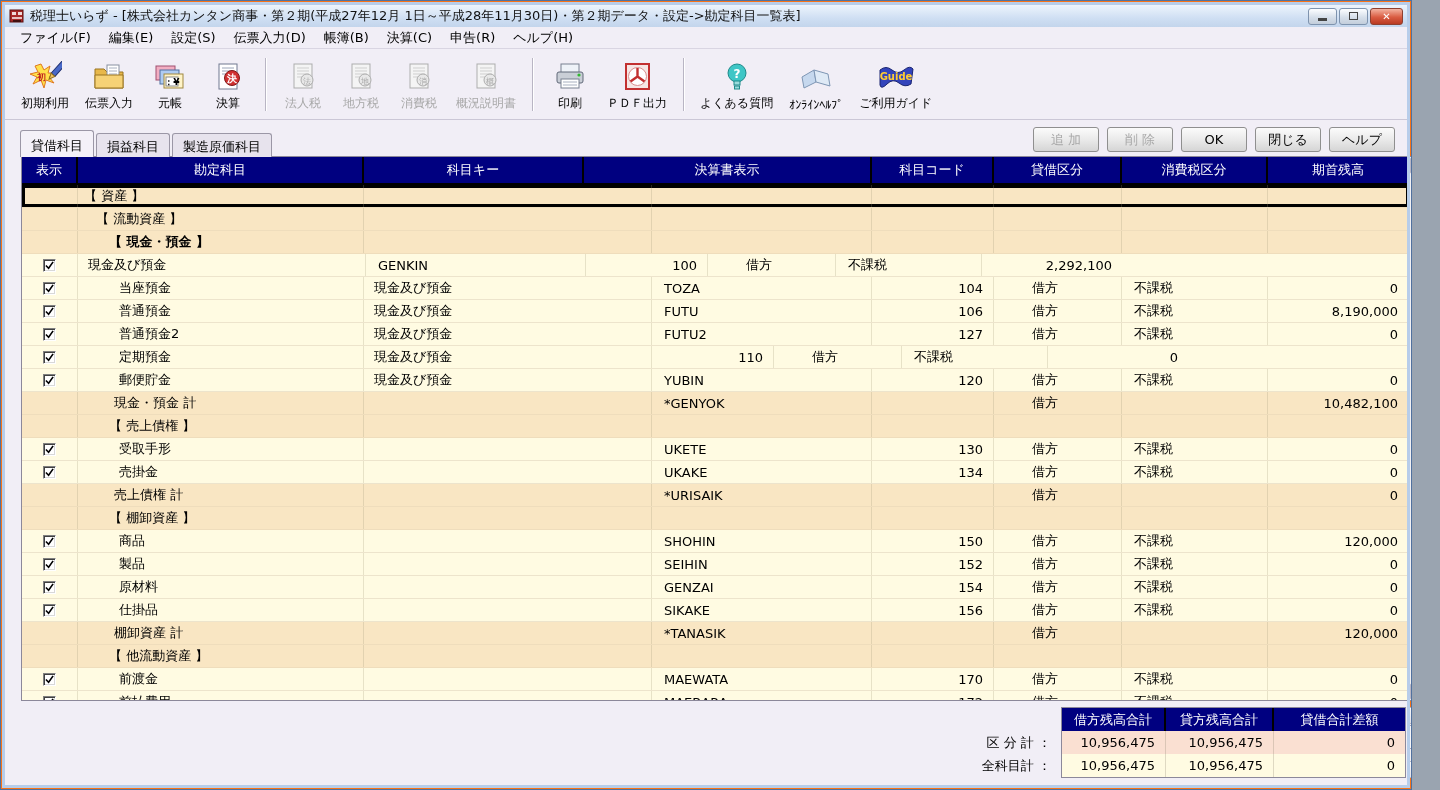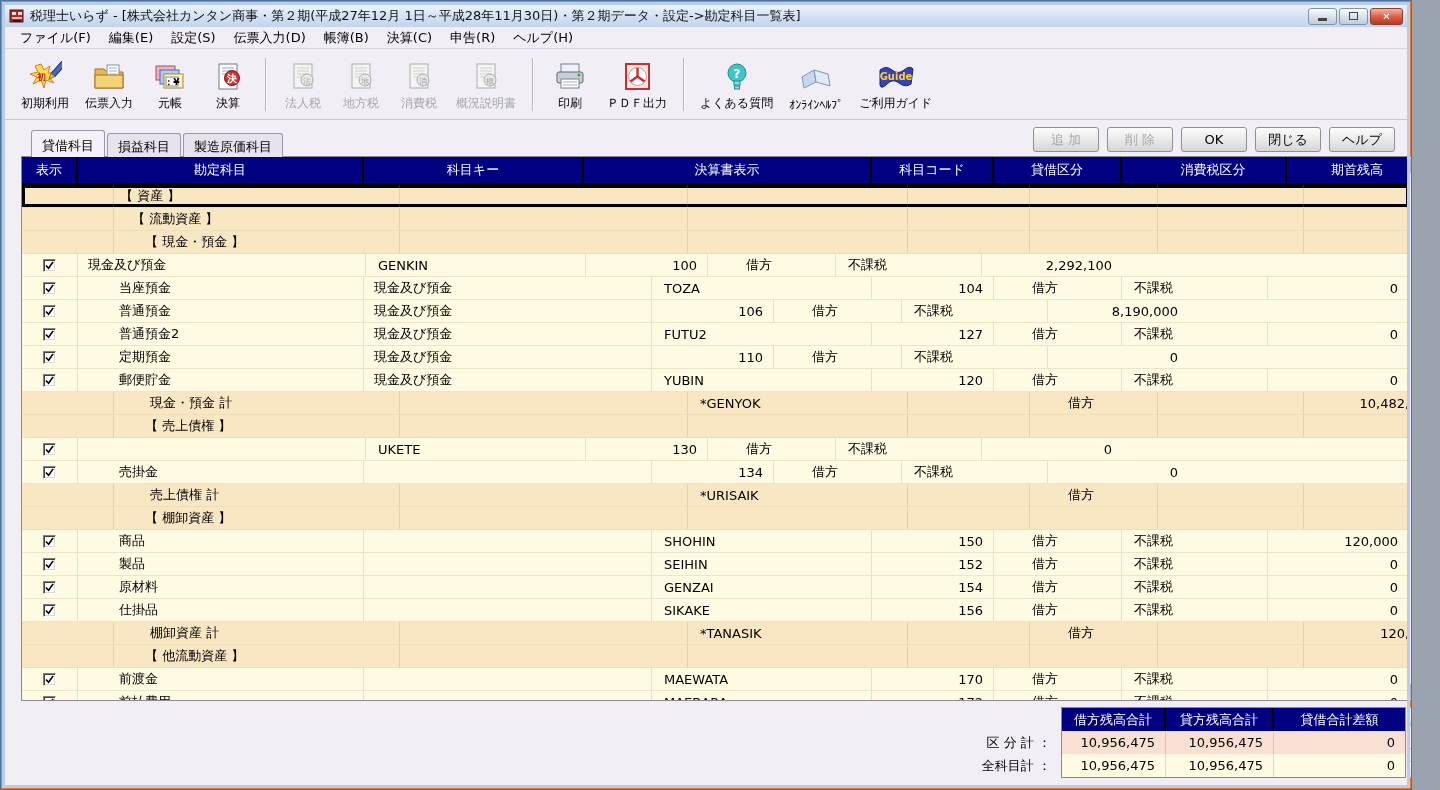--- a/index.html
+++ b/index.html
@@ -34,21 +34,21 @@
     padding:2px 7px 4px; min-width:58px; border:1px solid transparent; border-radius:3px; }
   .tb-icon { height:34px; display:flex; align-items:center; justify-content:center; }
   .tb-label { font-size:12px; color:#000; white-space:nowrap; margin-top:1px; }
   .tb-btn.disabled .tb-label { color:#A7A7A7; }
   .tb-sep { width:1px; background:#B9B5C4; margin:6px 8px; box-shadow:1px 0 0 #fff; }
 
   
   .main { position:absolute; left:4px; top:119px; right:4px; bottom:4px; background:#F1EEF6; }
 
   
-  .tabs { position:absolute; left:30px; top:127px; display:flex; align-items:flex-end; z-index:4;text-align:right; }
+  .tabs { position:absolute; left:19px; top:127px; display:flex; align-items:flex-end; z-index:4;text-align:right; }
   .tab { font-size:13px; padding:4px 10px 5px; border:1px solid #9B97A6; border-bottom:none;
     border-radius:3px 3px 0 0; background:#E7E3ED; margin-right:2px; height:24px; margin-top:2px; color:#000;}
   .tab.active { background:#F4F1F8; height:27px; position:relative; z-index:5; padding-top:6px; }
 
   
   .actions { position:absolute; top:126px; right:16px; display:flex; gap:8px; z-index:4;}
   .act-btn { width:66px; height:25px; font-size:13px; color:#000;
     border:1px solid #8F8F8F; border-radius:3px;
     background:linear-gradient(#FBFBFB,#E8E8E8 55%,#D5D5D5); display:flex; align-items:center; justify-content:center;}
   .act-btn.disabled { color:#A8A8A8; }
@@ -56,21 +56,21 @@
   
   .table-wrap { position:absolute; left:20px; top:155px; width:1406px; height:545px;
     border:1px solid #8C889A; background:var(--account-bg); display:flex; }
   .table-main { flex:1 1 auto; display:flex; flex-direction:column; overflow:hidden; }
   .thead { display:flex; height:28px; flex:0 0 auto; background:var(--navy); border-bottom:2px solid #000; }
   .th { color:#fff; font-size:13px; display:flex; align-items:center; justify-content:center;
     border-right:2px solid #000; height:100%; flex:0 0 auto; }
   .th:last-child { border-right:none; }
   .tbody { flex:1 1 auto; overflow:hidden; position:relative; }
   .tr { display:flex; height:23px; border-bottom:1px solid #EDE4CC; background:var(--account-bg); }
-  .tr.category, .tr.total { background:var(--category-bg); border-bottom-color:#EFDDBC;padding-left:36px; }
+  .tr.category, .tr.total { background:var(--category-bg); border-bottom-color:#EFDDBC; }
   .tr.selected { box-shadow:inset 0 0 0 3px var(--sel-border); }
   .td { font-size:13px; color:#000; display:flex; align-items:center; flex:0 0 auto;
     border-right:1px solid rgba(160,150,120,.25); overflow:hidden; white-space:nowrap; }
   .td:last-child { border-right:none; }
   .td.num { justify-content:flex-end; padding-right:10px; }
   .td.c-check { justify-content:center; }
   .cb { width:13px; height:13px; background:#fff; border:1px solid; border-color:#808080 #FFF #FFF #808080;
     box-shadow:inset 1px 1px 0 #404040, inset -1px -1px 0 #D8D8D8; display:flex; align-items:center; justify-content:center;}
 
   
@@ -303,21 +303,21 @@
 
   <div class="table-wrap">
     <div class="table-main">
       <div class="thead" id="thead">
           <div class="th" style="width: 56px;">表示</div>
           <div class="th" style="width: 286px;">勘定科目</div>
           <div class="th" style="width: 220px;">科目キー</div>
           <div class="th" style="width: 288px;">決算書表示</div>
           <div class="th" style="width: 122px;">科目コード</div>
           <div class="th" style="width: 128px;">貸借区分</div>
-          <div class="th" style="width: 146px; margin-left: 19px;">消費税区分</div>
+          <div class="th" style="width: 146px;">消費税区分</div>
           <div class="th" style="width: 140px;">期首残高</div>
         </div>
       <div class="tbody" id="tbody">
           <div class="tr category selected">
             <div class="td c-check" style="width: 56px;"></div>
             <div class="td" style="width: 286px; padding-left: 6px;">【 資産 】</div>
             <div class="td" style="width: 288px; padding-left: 10px;"></div>
             <div class="td" style="width: 220px; padding-left: 12px;"></div>
             <div class="td num" style="width: 122px;"></div>
             <div class="td" style="width: 128px; padding-left: 38px;"></div>
@@ -329,21 +329,21 @@
             <div class="td" style="width: 286px; padding-left: 18px;">【 流動資産 】</div>
             <div class="td" style="width: 288px; padding-left: 10px;"></div>
             <div class="td" style="width: 220px; padding-left: 12px;"></div>
             <div class="td num" style="width: 122px;"></div>
             <div class="td" style="width: 128px; padding-left: 38px;"></div>
             <div class="td" style="width: 146px; padding-left: 12px;"></div>
             <div class="td num" style="width: 140px;"></div>
           </div>
           <div class="tr category">
             <div class="td c-check" style="width: 56px;"></div>
-            <div class="td" style="width: 286px; padding-left: 31px;">【 現金・預金 】</div>
+            <div class="td" style="width: 286px; padding-left: 31px; font-weight: bold;">【 現金・預金 】</div>
             <div class="td" style="width: 288px; padding-left: 10px;"></div>
             <div class="td" style="width: 220px; padding-left: 12px;"></div>
             <div class="td num" style="width: 122px;"></div>
             <div class="td" style="width: 128px; padding-left: 38px;"></div>
             <div class="td" style="width: 146px; padding-left: 12px;"></div>
             <div class="td num" style="width: 140px;"></div>
           </div>
           <div class="tr account">
             <div class="td c-check" style="width: 56px;">
               <span class="cb">
@@ -378,20 +378,21 @@
           <div class="tr account">
             <div class="td c-check" style="width: 56px;">
               <span class="cb">
                 <svg viewBox="0 0 10 10" width="9" height="9">
                   <path d="M1 5 L4 8 L9 1" stroke="#000" stroke-width="1.8" fill="none"></path>
                 </svg>
               </span>
             </div>
             <div class="td" style="width: 286px; padding-left: 41px;">普通預金</div>
             <div class="td" style="width: 288px; padding-left: 10px;">現金及び預金</div>
+            <div class="td" style="width: 220px; padding-left: 12px;">FUTU</div>
             <div class="td num" style="width: 122px;">106</div>
             <div class="td" style="width: 128px; padding-left: 38px;">借方</div>
             <div class="td" style="width: 146px; padding-left: 12px;">不課税</div>
             <div class="td num" style="width: 140px;">8,190,000</div>
           </div>
           <div class="tr account">
             <div class="td c-check" style="width: 56px;">
               <span class="cb">
                 <svg viewBox="0 0 10 10" width="9" height="9">
                   <path d="M1 5 L4 8 L9 1" stroke="#000" stroke-width="1.8" fill="none"></path>
@@ -458,37 +459,39 @@
             <div class="td num" style="width: 140px;"></div>
           </div>
           <div class="tr account">
             <div class="td c-check" style="width: 56px;">
               <span class="cb">
                 <svg viewBox="0 0 10 10" width="9" height="9">
                   <path d="M1 5 L4 8 L9 1" stroke="#000" stroke-width="1.8" fill="none"></path>
                 </svg>
               </span>
             </div>
+            <div class="td" style="width: 286px; padding-left: 41px;">受取手形</div>
             <div class="td" style="width: 288px; padding-left: 10px;"></div>
             <div class="td" style="width: 220px; padding-left: 12px;">UKETE</div>
             <div class="td num" style="width: 122px;">130</div>
             <div class="td" style="width: 128px; padding-left: 38px;">借方</div>
             <div class="td" style="width: 146px; padding-left: 12px;">不課税</div>
             <div class="td num" style="width: 140px;">0</div>
           </div>
           <div class="tr account">
             <div class="td c-check" style="width: 56px;">
               <span class="cb">
                 <svg viewBox="0 0 10 10" width="9" height="9">
                   <path d="M1 5 L4 8 L9 1" stroke="#000" stroke-width="1.8" fill="none"></path>
                 </svg>
               </span>
             </div>
             <div class="td" style="width: 286px; padding-left: 41px;">売掛金</div>
             <div class="td" style="width: 288px; padding-left: 10px;"></div>
+            <div class="td" style="width: 220px; padding-left: 12px;">UKAKE</div>
             <div class="td num" style="width: 122px;">134</div>
             <div class="td" style="width: 128px; padding-left: 38px;">借方</div>
             <div class="td" style="width: 146px; padding-left: 12px;">不課税</div>
             <div class="td num" style="width: 140px;">0</div>
           </div>
           <div class="tr total">
             <div class="td c-check" style="width: 56px;"></div>
             <div class="td" style="width: 286px; padding-left: 36px;">売上債権  計</div>
             <div class="td" style="width: 288px; padding-left: 10px;"></div>
             <div class="td" style="width: 220px; padding-left: 12px;">*URISAIK</div>

